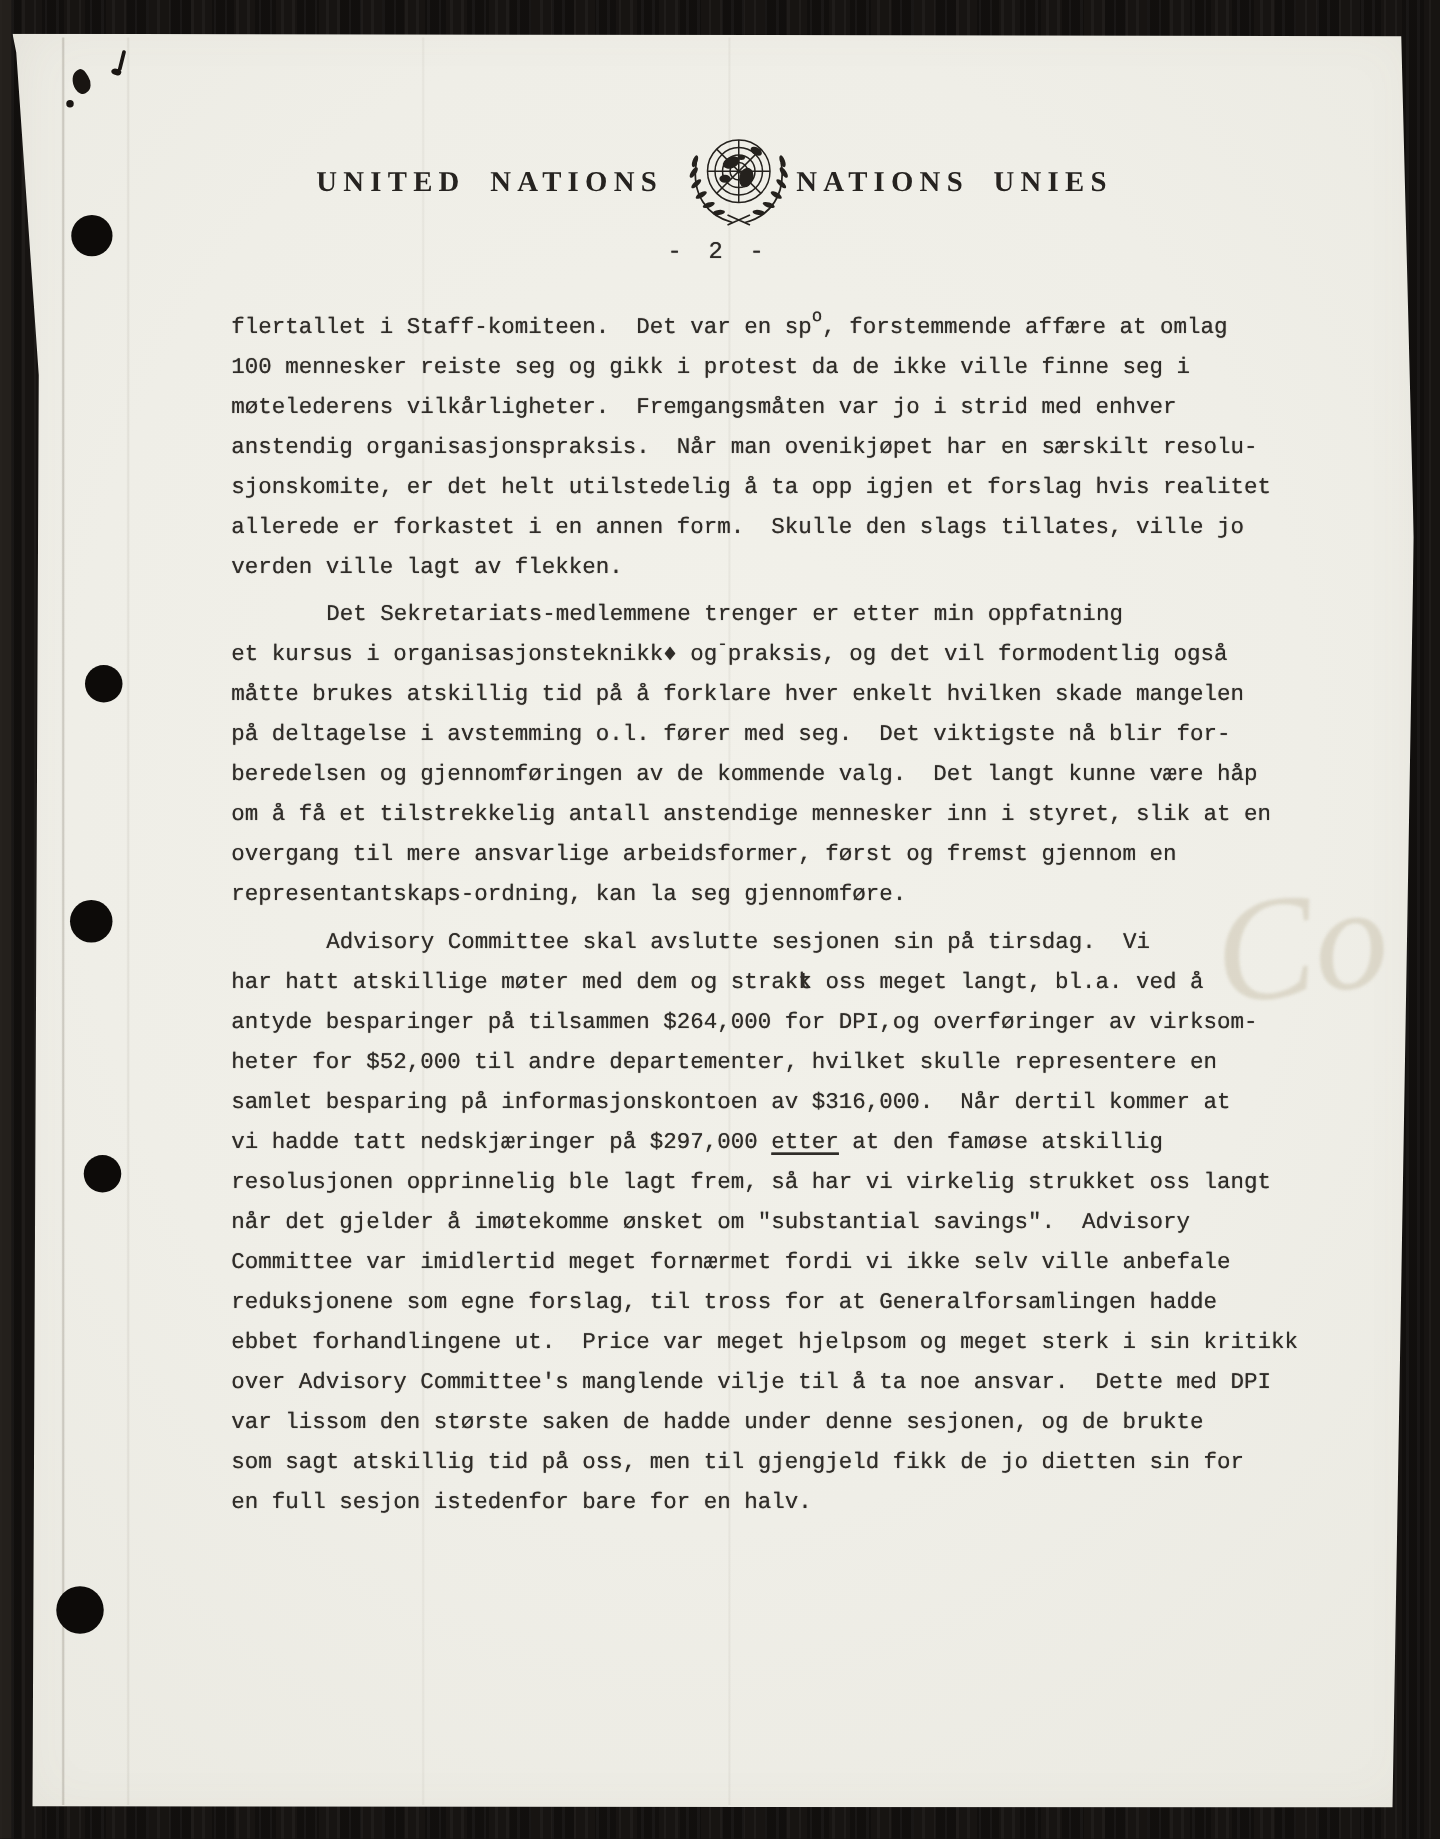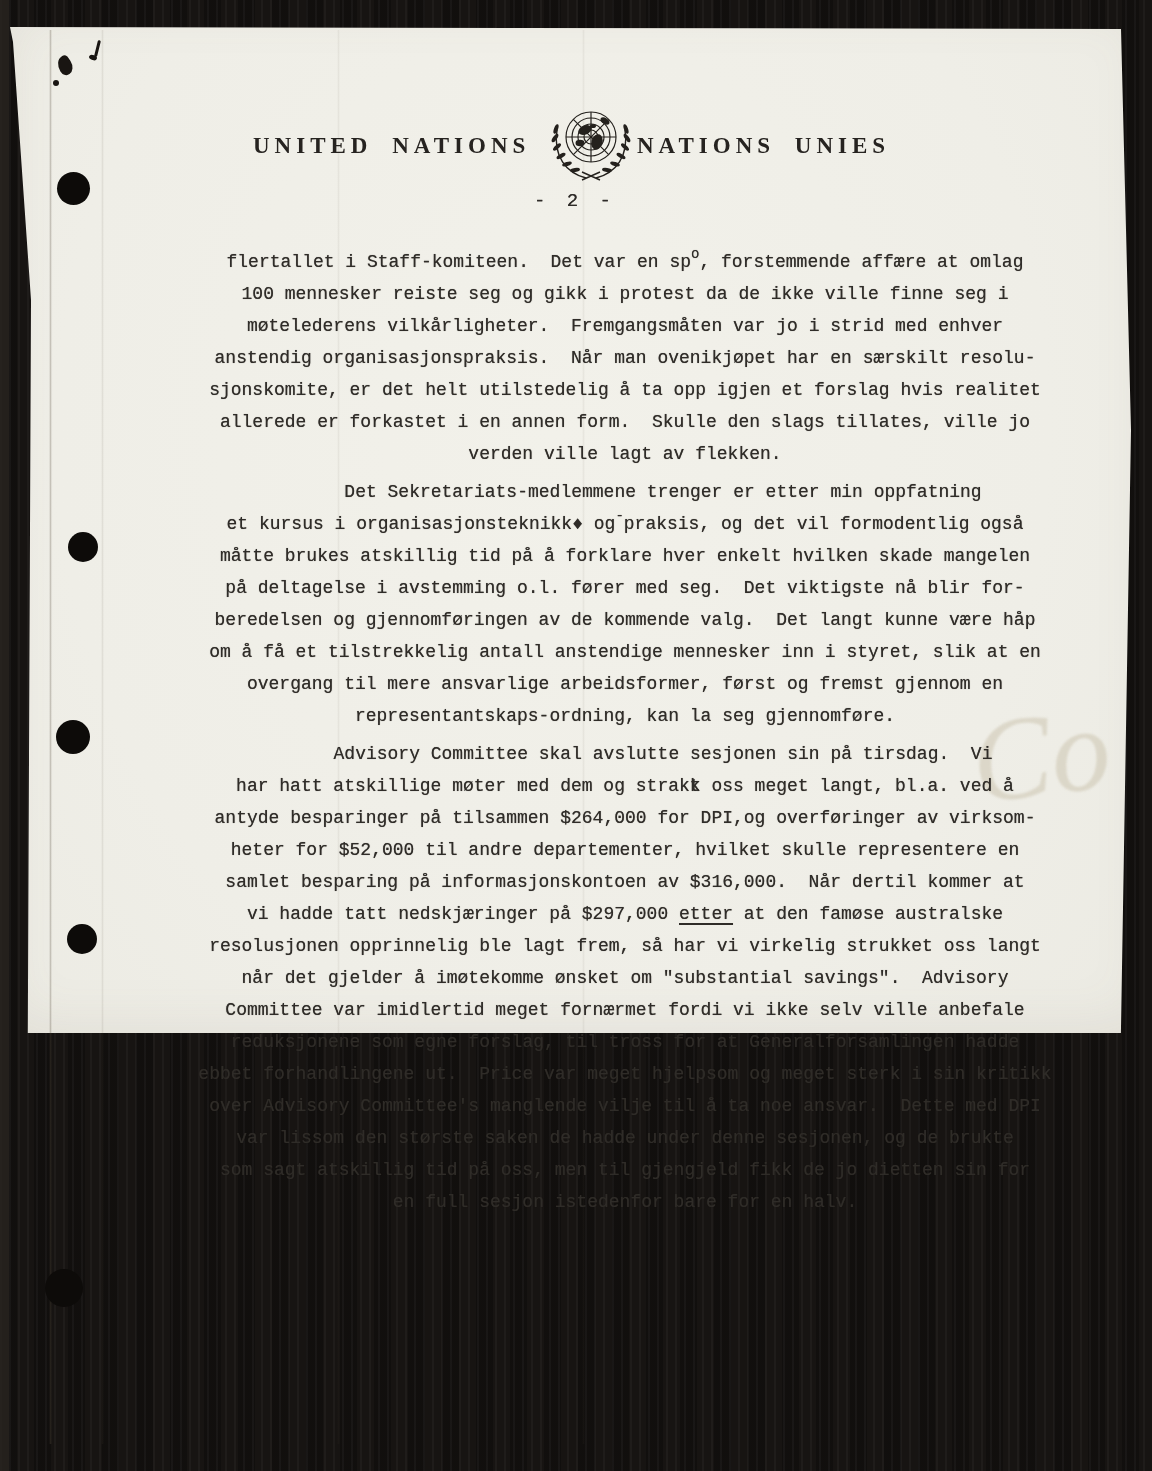--- a/index.html
+++ b/index.html
@@ -14,21 +14,21 @@
     background:
       repeating-linear-gradient(90deg, rgba(255,255,255,0.035) 0 2px, rgba(0,0,0,0) 2px 9px),
       repeating-linear-gradient(90deg, rgba(0,0,0,0.25) 0 17px, rgba(0,0,0,0) 17px 34px),
       #171412;
   }
   .left-sliver{
     position:absolute;left:0;top:0;width:9px;height:1471px;
     background:#2b2722;opacity:.75;
   }
   .paper{
-    position:absolute;left:0;top:0;width:1152px;height:1033px;
+    position:absolute;left:0;top:0;width:1152px;height:1471px;
     background:
       radial-gradient(ellipse 900px 1100px at 48% 42%, #f2f1ea 0%, #efeee7 55%, #eae9e1 100%);
     clip-path:polygon(10px 27px, 1121px 29px, 1131px 430px, 1114px 1446px, 26px 1445px, 31px 300px, 13px 42px);
     box-shadow:inset 0 0 60px rgba(120,110,90,0.12);
   }
   .crease{position:absolute;top:30px;height:1414px;width:3px;pointer-events:none;}
   .crease.c1{left:49px;background:linear-gradient(90deg,rgba(90,80,65,0) 0%,rgba(90,80,65,0.28) 50%,rgba(90,80,65,0) 100%);}
   .crease.c2{left:101px;background:linear-gradient(90deg,rgba(90,80,65,0) 0%,rgba(90,80,65,0.10) 50%,rgba(90,80,65,0) 100%);}
   .crease.c3{left:337px;background:linear-gradient(90deg,rgba(90,80,65,0) 0%,rgba(90,80,65,0.07) 50%,rgba(90,80,65,0) 100%);}
   .crease.c4{left:582px;background:linear-gradient(90deg,rgba(90,80,65,0) 0%,rgba(90,80,65,0.07) 50%,rgba(90,80,65,0) 100%);}
@@ -53,21 +53,20 @@
     font-family:"Liberation Mono","DejaVu Sans Mono",monospace;
     font-size:19px;color:#2e2b28;letter-spacing:5px;white-space:pre;
     text-shadow:0 0 0.6px rgba(40,38,35,0.8);
   }
 
   .doc-body{
     position:absolute;left:185px;top:246px;width:880px;
     font-family:"Liberation Mono","DejaVu Sans Mono",monospace;
     font-size:18px;color:#2f2c28;
     text-shadow:0 0 0.7px rgba(45,42,38,0.75);
-    text-align:center;
   }
   .para{margin:0;}
   .para.indent + .para, .para + .para{margin-top:6px;}
   .para.indent .line:first-child{padding-left:76px;}
   .line{height:32px;line-height:32px;white-space:pre;}
   .line .u{text-decoration:underline;text-decoration-thickness:1.6px;text-underline-offset:4px;}
   .line .sup{position:relative;top:-9px;font-size:14px;}
   .line .ovl{display:inline-block;width:0;transform:translateX(-10.8px);}
 
   .watermark{
@@ -161,21 +160,21 @@
         <div class="line"><span>om å få et tilstrekkelig antall anstendige mennesker inn i styret, slik at en</span></div>
         <div class="line"><span>overgang til mere ansvarlige arbeidsformer, først og fremst gjennom en</span></div>
         <div class="line"><span>representantskaps-ordning, kan la seg gjennomføre.</span></div>
       </div>
       <div class="para indent">
         <div class="line"><span>Advisory Committee skal avslutte sesjonen sin på tirsdag.  Vi</span></div>
         <div class="line"><span>har hatt atskillige møter med dem og strak</span><span>k</span><span class="ovl">t</span><span> oss meget langt, bl.a. ved å</span></div>
         <div class="line"><span>antyde besparinger på tilsammen $264,000 for DPI,og overføringer av virksom-</span></div>
         <div class="line"><span>heter for $52,000 til andre departementer, hvilket skulle representere en</span></div>
         <div class="line"><span>samlet besparing på informasjonskontoen av $316,000.  Når dertil kommer at</span></div>
-        <div class="line"><span>vi hadde tatt nedskjæringer på $297,000 </span><span class="u">etter</span><span> at den famøse australske</span></div>
+        <div class="line"><span>vi hadde tatt nedskjæringer på $297,000 </span><span class="u">etter</span><span> at den famøse atskillig</span></div>
         <div class="line"><span>resolusjonen opprinnelig ble lagt frem, så har vi virkelig strukket oss langt</span></div>
         <div class="line"><span>når det gjelder å imøtekomme ønsket om "substantial savings".  Advisory</span></div>
         <div class="line"><span>Committee var imidlertid meget fornærmet fordi vi ikke selv ville anbefale</span></div>
         <div class="line"><span>reduksjonene som egne forslag, til tross for at Generalforsamlingen hadde</span></div>
         <div class="line"><span>ebbet forhandlingene ut.  Price var meget hjelpsom og meget sterk i sin kritikk</span></div>
         <div class="line"><span>over Advisory Committee's manglende vilje til å ta noe ansvar.  Dette med DPI</span></div>
         <div class="line"><span>var lissom den største saken de hadde under denne sesjonen, og de brukte</span></div>
         <div class="line"><span>som sagt atskillig tid på oss, men til gjengjeld fikk de jo dietten sin for</span></div>
         <div class="line"><span>en full sesjon istedenfor bare for en halv.</span></div>
       </div>

